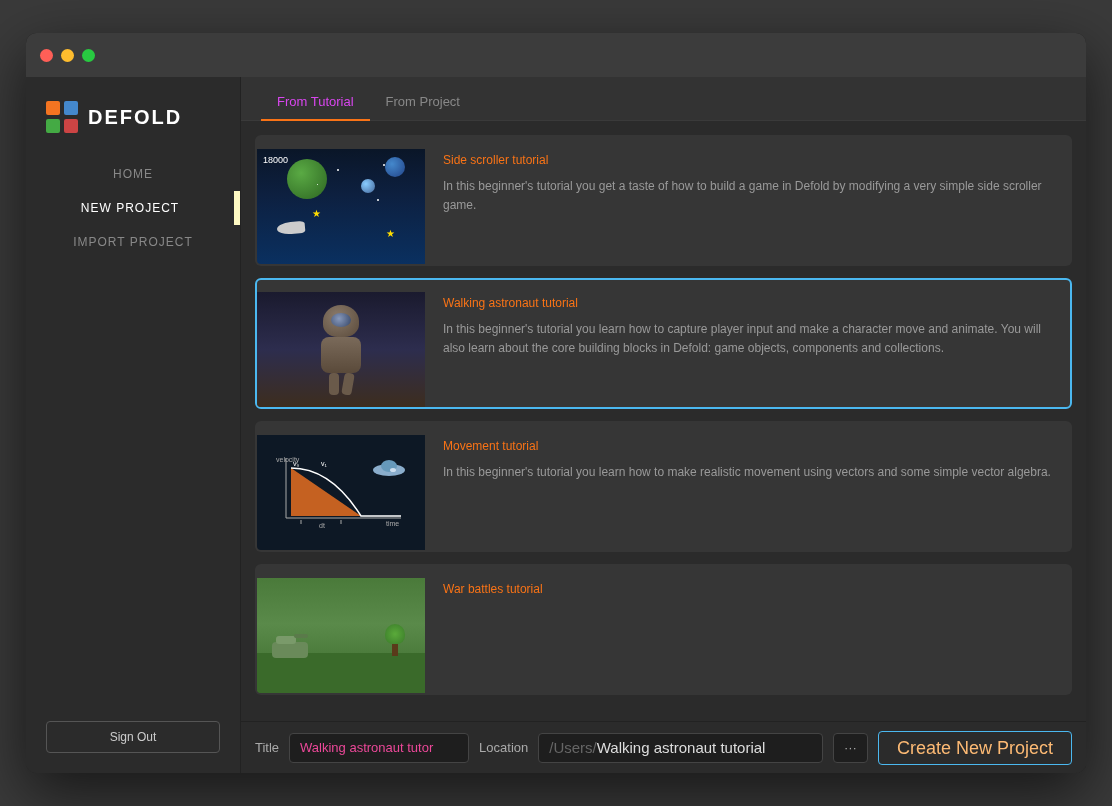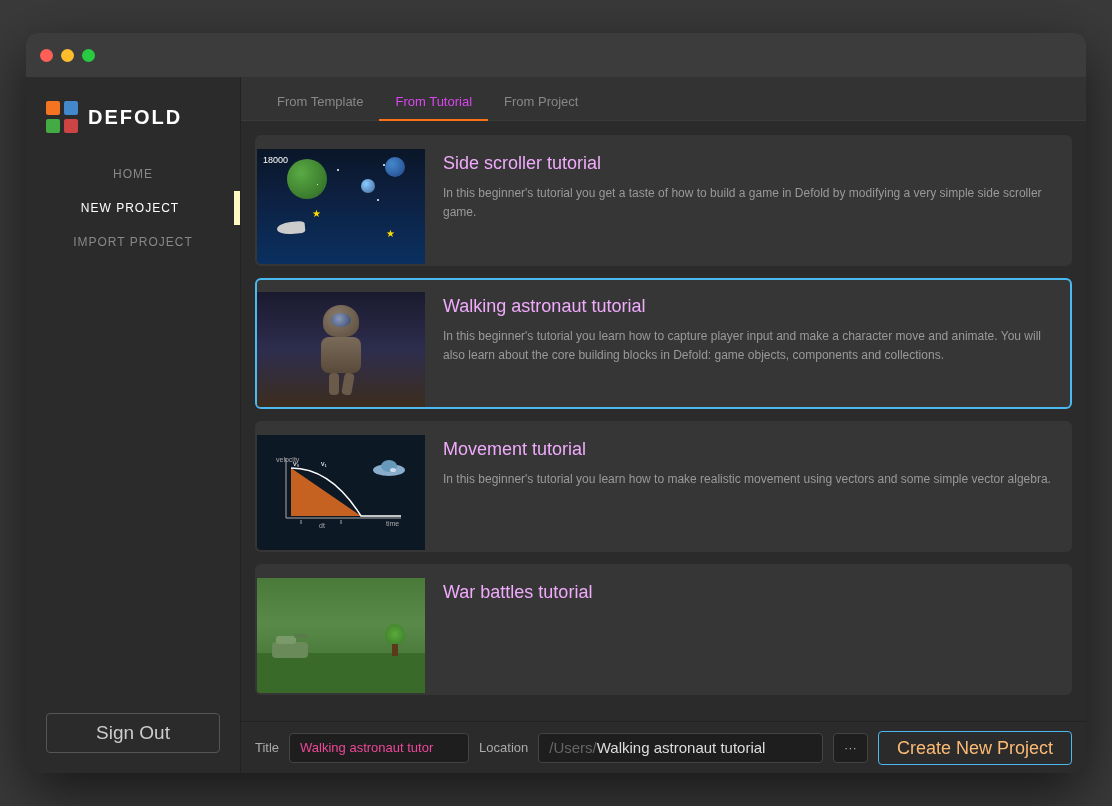--- a/index.html
+++ b/index.html
@@ -104,21 +104,21 @@
       margin-top: auto;
       padding: 20px;
     }
     .sign-out-btn {
       width: 100%;
       padding: 8px 16px;
       background: transparent;
       border: 1px solid #555;
       border-radius: 4px;
       color: #ccc;
-      font-size: 19px;
+      font-size: 12px;
       cursor: pointer;
     }
 
     
     .content-area {
       flex: 1;
       display: flex;
       flex-direction: column;
       background: #2b2b2b;
       overflow: hidden;
@@ -369,22 +369,22 @@
       background: radial-gradient(circle at 50% 50%, #5aaa3a, #3a7a2a);
       border-radius: 50% 50% 40% 40%;
       margin-top: -4px;
     }
 
     .tutorial-info {
       padding: 16px 18px;
       flex: 1;
     }
     .tutorial-title {
-      font-size: 18px;
-      color: #f0abfc;
+      font-size: 12px;
+      color: #f97316;
       margin-bottom: 10px;
       font-weight: 400;
     }
     .tutorial-desc {
       font-size: 12px;
       color: #999;
       line-height: 1.6;
     }
 
     
@@ -487,21 +487,20 @@
       <div class="nav-item">IMPORT PROJECT</div>
 
       <div class="sidebar-bottom">
         <button class="sign-out-btn">Sign Out</button>
       </div>
     </div>
 
     <div class="content-area">
 
       <div class="tabs">
-        <div class="tab">From Template</div>
         <div class="tab active">From Tutorial</div>
         <div class="tab">From Project</div>
       </div>
 
       <div class="tutorial-list">
 
         <div class="tutorial-card">
           <div class="tutorial-thumb">
             <div class="thumb-sidescroller">
               <span class="score">18000</span>

